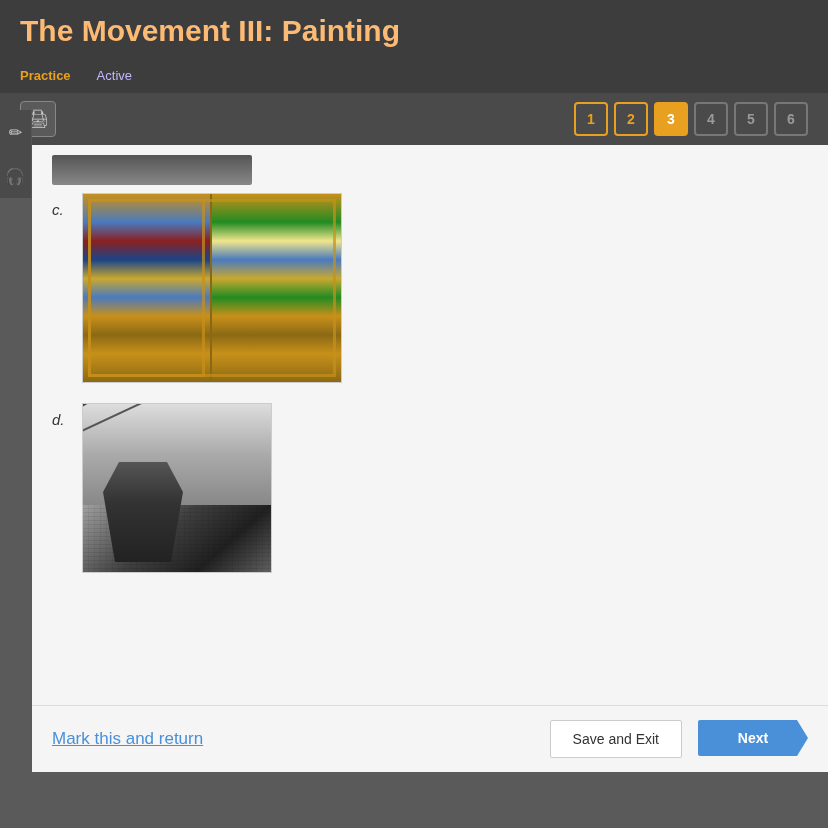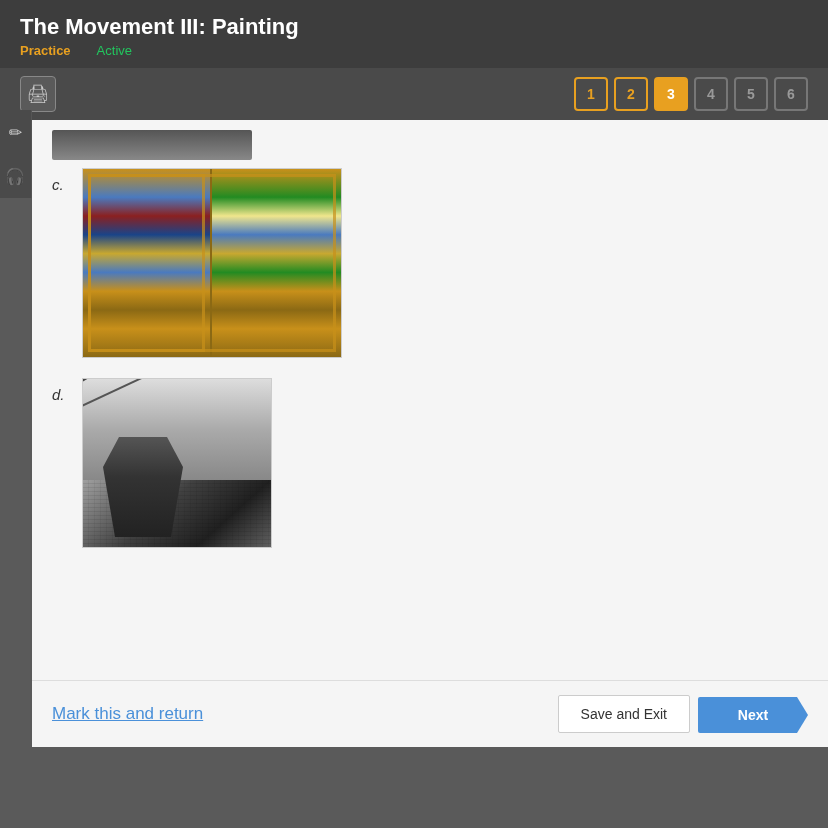--- a/index.html
+++ b/index.html
@@ -12,37 +12,37 @@
       position: relative;
     }
 
     
     .header {
       background: #3d3d3d;
       padding: 14px 20px 10px 20px;
       position: relative;
     }
     .header-title {
-      color: #ffffff;
-      font-size: 22px;
+      color: #fdba74;
+      font-size: 30px;
       font-weight: bold;
-      margin-bottom: 3px;
+      margin-bottom: 20px;
     }
     .header-tabs {
       display: flex;
       gap: 26px;
     }
     .tab-practice {
       color: #e8a020;
       font-size: 13px;
       font-weight: bold;
       cursor: pointer;
     }
     .tab-active {
-      color: #22c55e;
+      color: #c4b5fd;
       font-size: 13px;
       cursor: pointer;
     }
 
     
     .toolbar {
       background: #4a4a4a;
       display: flex;
       align-items: center;
       padding: 8px 20px;
@@ -264,22 +264,22 @@
       justify-content: space-between;
     }
     .mark-return-link {
       color: #4a90d9;
       font-size: 17px;
       text-decoration: underline;
       cursor: pointer;
     }
     .bottom-buttons {
       display: flex;
-      gap: 8px;
-      align-items: flex-end;
+      gap: 16px;
+      align-items: flex-start;
     }
     .save-exit-btn {
       background: #ffffff;
       border: 1px solid #ccc;
       color: #333;
       padding: 10px 22px;
       font-size: 14px;
       cursor: pointer;
       border-radius: 2px;
       min-width: 130px;

